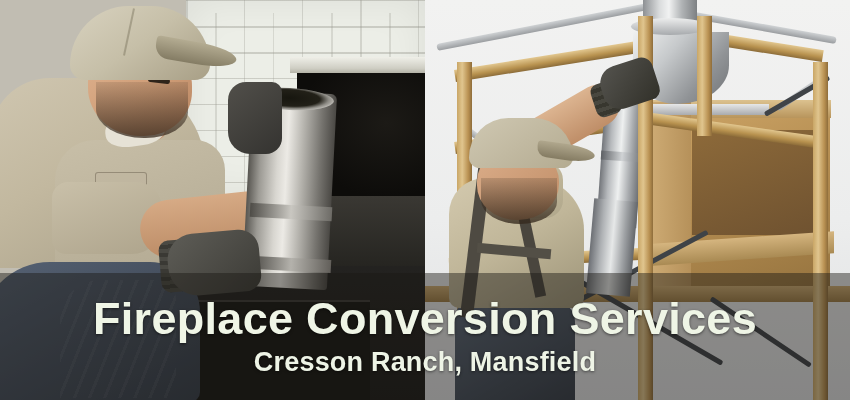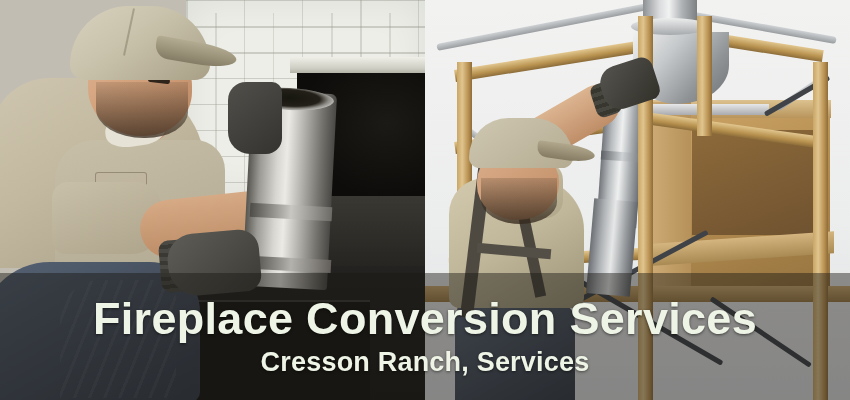--- a/index.html
+++ b/index.html
@@ -442,16 +442,16 @@
     <div class="r-cap"></div>
     <div class="r-cap-brim"></div>
     <div class="r-glove-cuff"></div>
     <div class="r-glove"></div>
   </div>
 
   <div class="overlay-band"></div>
 
   <div class="caption">
     <div class="title">Fireplace Conversion Services</div>
-    <div class="subtitle">Cresson Ranch, Services</div>
+    <div class="subtitle">Cresson Ranch, Mansfield</div>
   </div>
 
 </div>
 
 </body></html>

